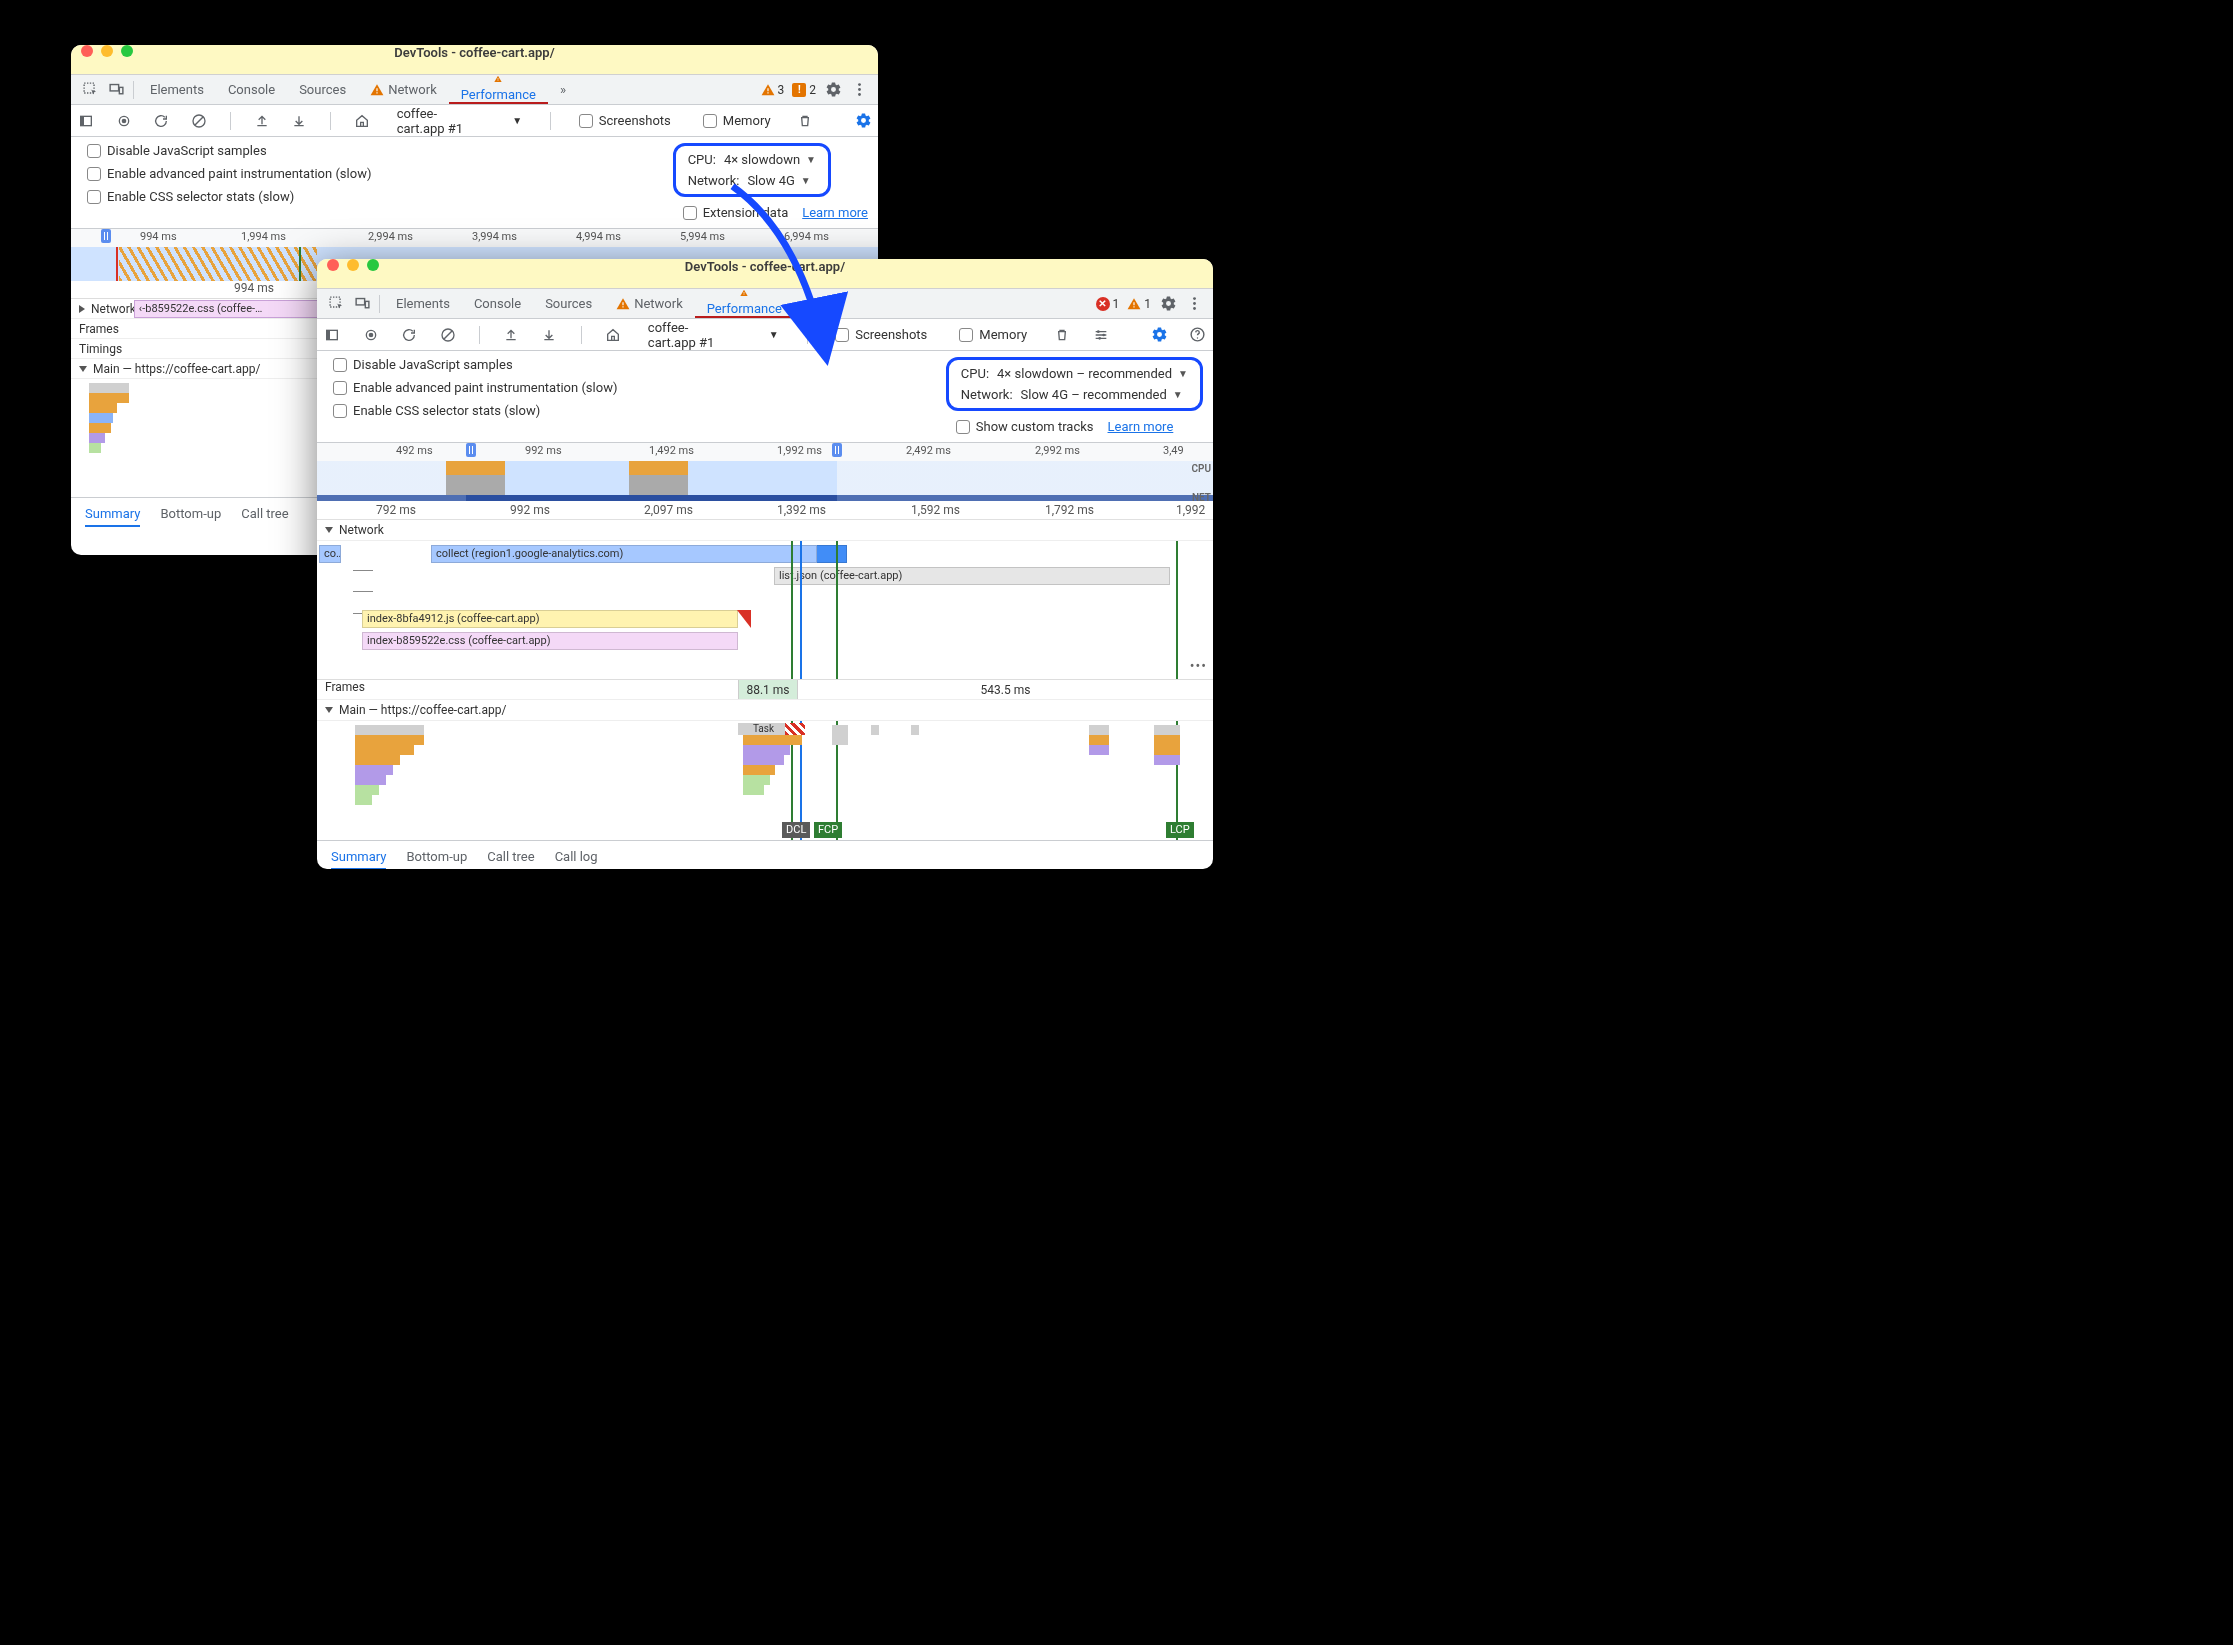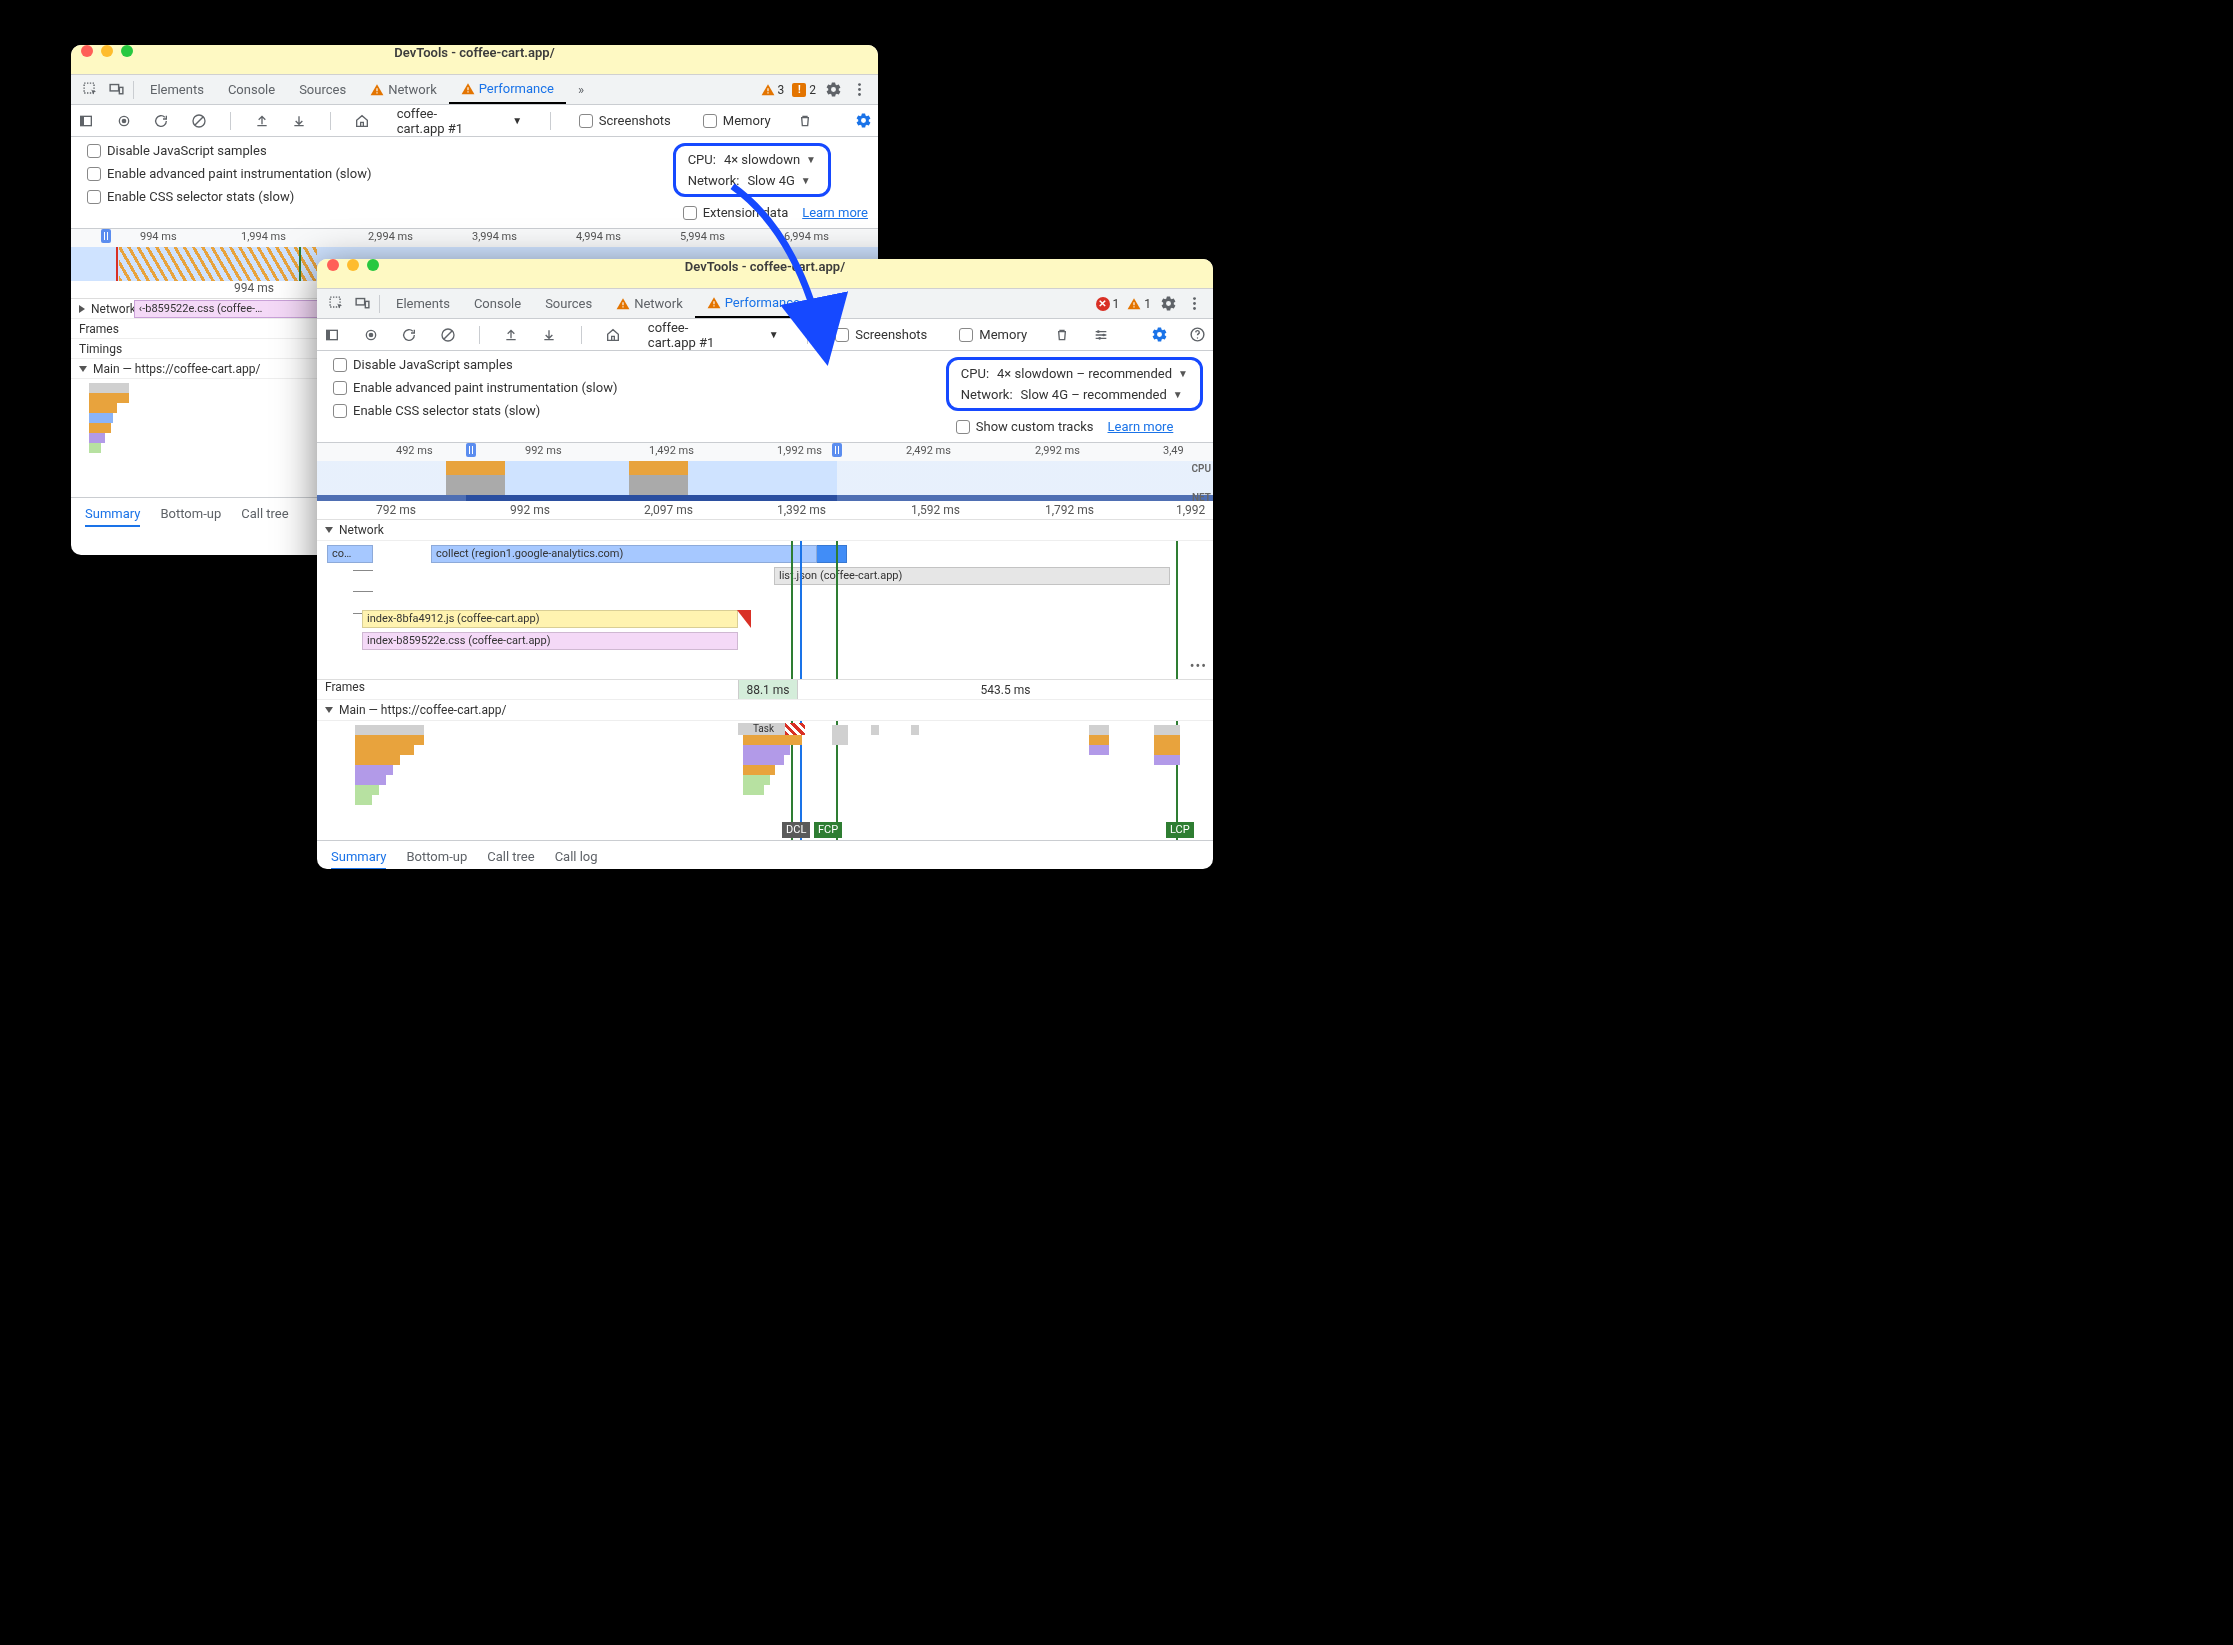--- a/index.html
+++ b/index.html
@@ -7,21 +7,21 @@
   .window{position:absolute;background:#fff;border-radius:10px;box-shadow:0 8px 40px rgba(0,0,0,.5);overflow:hidden;}
   .win-a{left:71px;top:45px;width:807px;height:510px;}
   .win-b{left:317px;top:259px;width:896px;height:610px;}
   .titlebar{height:30px;background:#fef9c3;border-bottom:1px solid #d0d0d0;display:flex;align-items:flex-start;padding:0 10px;position:relative;}
   .tl-dots{display:flex;gap:8px;}
   .dot{width:12px;height:12px;border-radius:50%;}
   .dot.r{background:#ff5f57;}.dot.y{background:#febc2e;}.dot.g{background:#28c840;}
   .title{position:absolute;left:0;right:0;text-align:center;font-weight:600;font-size:13px;color:#3c3c3c;}
   .tabbar{height:30px;background:#f1f3f4;border-bottom:1px solid #cacdd1;display:flex;align-items:center;padding:0 6px;gap:0;}
   .tabbar .tab{padding:0 12px;height:100%;display:flex;align-items:center;gap:4px;color:#5f6368;cursor:pointer;}
-  .tabbar .tab.active{color:#1a73e8;border-bottom:2px solid #000000;}
+  .tabbar .tab.active{color:#1a73e8;border-bottom:2px solid #b91c1c;flex-direction:column;}
   .tabbar .ico-btn{width:26px;height:26px;display:flex;align-items:center;justify-content:center;color:#5f6368;cursor:pointer;}
   .tabbar .spacer{flex:1;}
   .toolbar{height:32px;background:#fff;border-bottom:1px solid #cacdd1;display:flex;align-items:center;padding:0 6px;gap:20px;}
   .toolbar .ico-btn{width:26px;height:26px;display:flex;align-items:center;justify-content:center;color:#5f6368;cursor:pointer;border-radius:3px;}
   .toolbar .sep{width:1px;height:18px;background:#cacdd1;margin:0 2px;}
   .sel{display:flex;align-items:center;gap:4px;padding:0 6px;}
   .chk{display:flex;align-items:center;gap:6px;padding:0 6px;}
   .cbox{width:14px;height:14px;border:1.5px solid #888;border-radius:3px;background:#fff;}
   .gear-blue svg{color:#1a73e8;}
   .settings{background:#fff;border-bottom:1px solid #cacdd1;display:flex;padding:6px 10px 8px;gap:30px;}
@@ -584,21 +584,21 @@
     <span class="tick" style="left:594px;top:3px">1,592 ms</span>
     <span class="tick" style="left:728px;top:3px">1,792 ms</span>
     <span class="tick" style="left:859px;top:3px">1,992</span>
   </div>
 
   <div class="track-label">
       <span class="tri-toggle"></span>
       <span>Network</span>
     </div>
   <div class="net-area">
-    <div class="bar blue" style="left:10px;top:4px;width:46px">co…</div>
+    <div class="bar blue" style="left:2px;top:4px;width:22px">co…</div>
     <div class="bar blue" style="left:114px;top:4px;width:386px">collect (region1.google-analytics.com)</div>
     <div class="bar bluef" style="left:500px;top:4px;width:30px;border-left:none"></div>
     <div style="position:absolute;left:36px;top:29px;width:20px;height:1px;background:#888"></div>
     <div class="bar grey" style="left:457px;top:26px;width:396px">list.json (coffee-cart.app)</div>
     <div style="position:absolute;left:36px;top:50px;width:20px;height:1px;background:#888"></div>
     <div style="position:absolute;left:36px;top:72px;width:20px;height:1px;background:#888"></div>
     <div class="bar yl" style="left:45px;top:69px;width:376px">index-8bfa4912.js (coffee-cart.app)</div>
     <div style="position:absolute;left:420px;top:69px;width:0;height:0;border-top:18px solid #d93025;border-left:14px solid transparent"></div>
     <div class="bar pk" style="left:45px;top:91px;width:376px">index-b859522e.css (coffee-cart.app)</div>
     <span class="more-dots" style="top:117px">•••</span>

